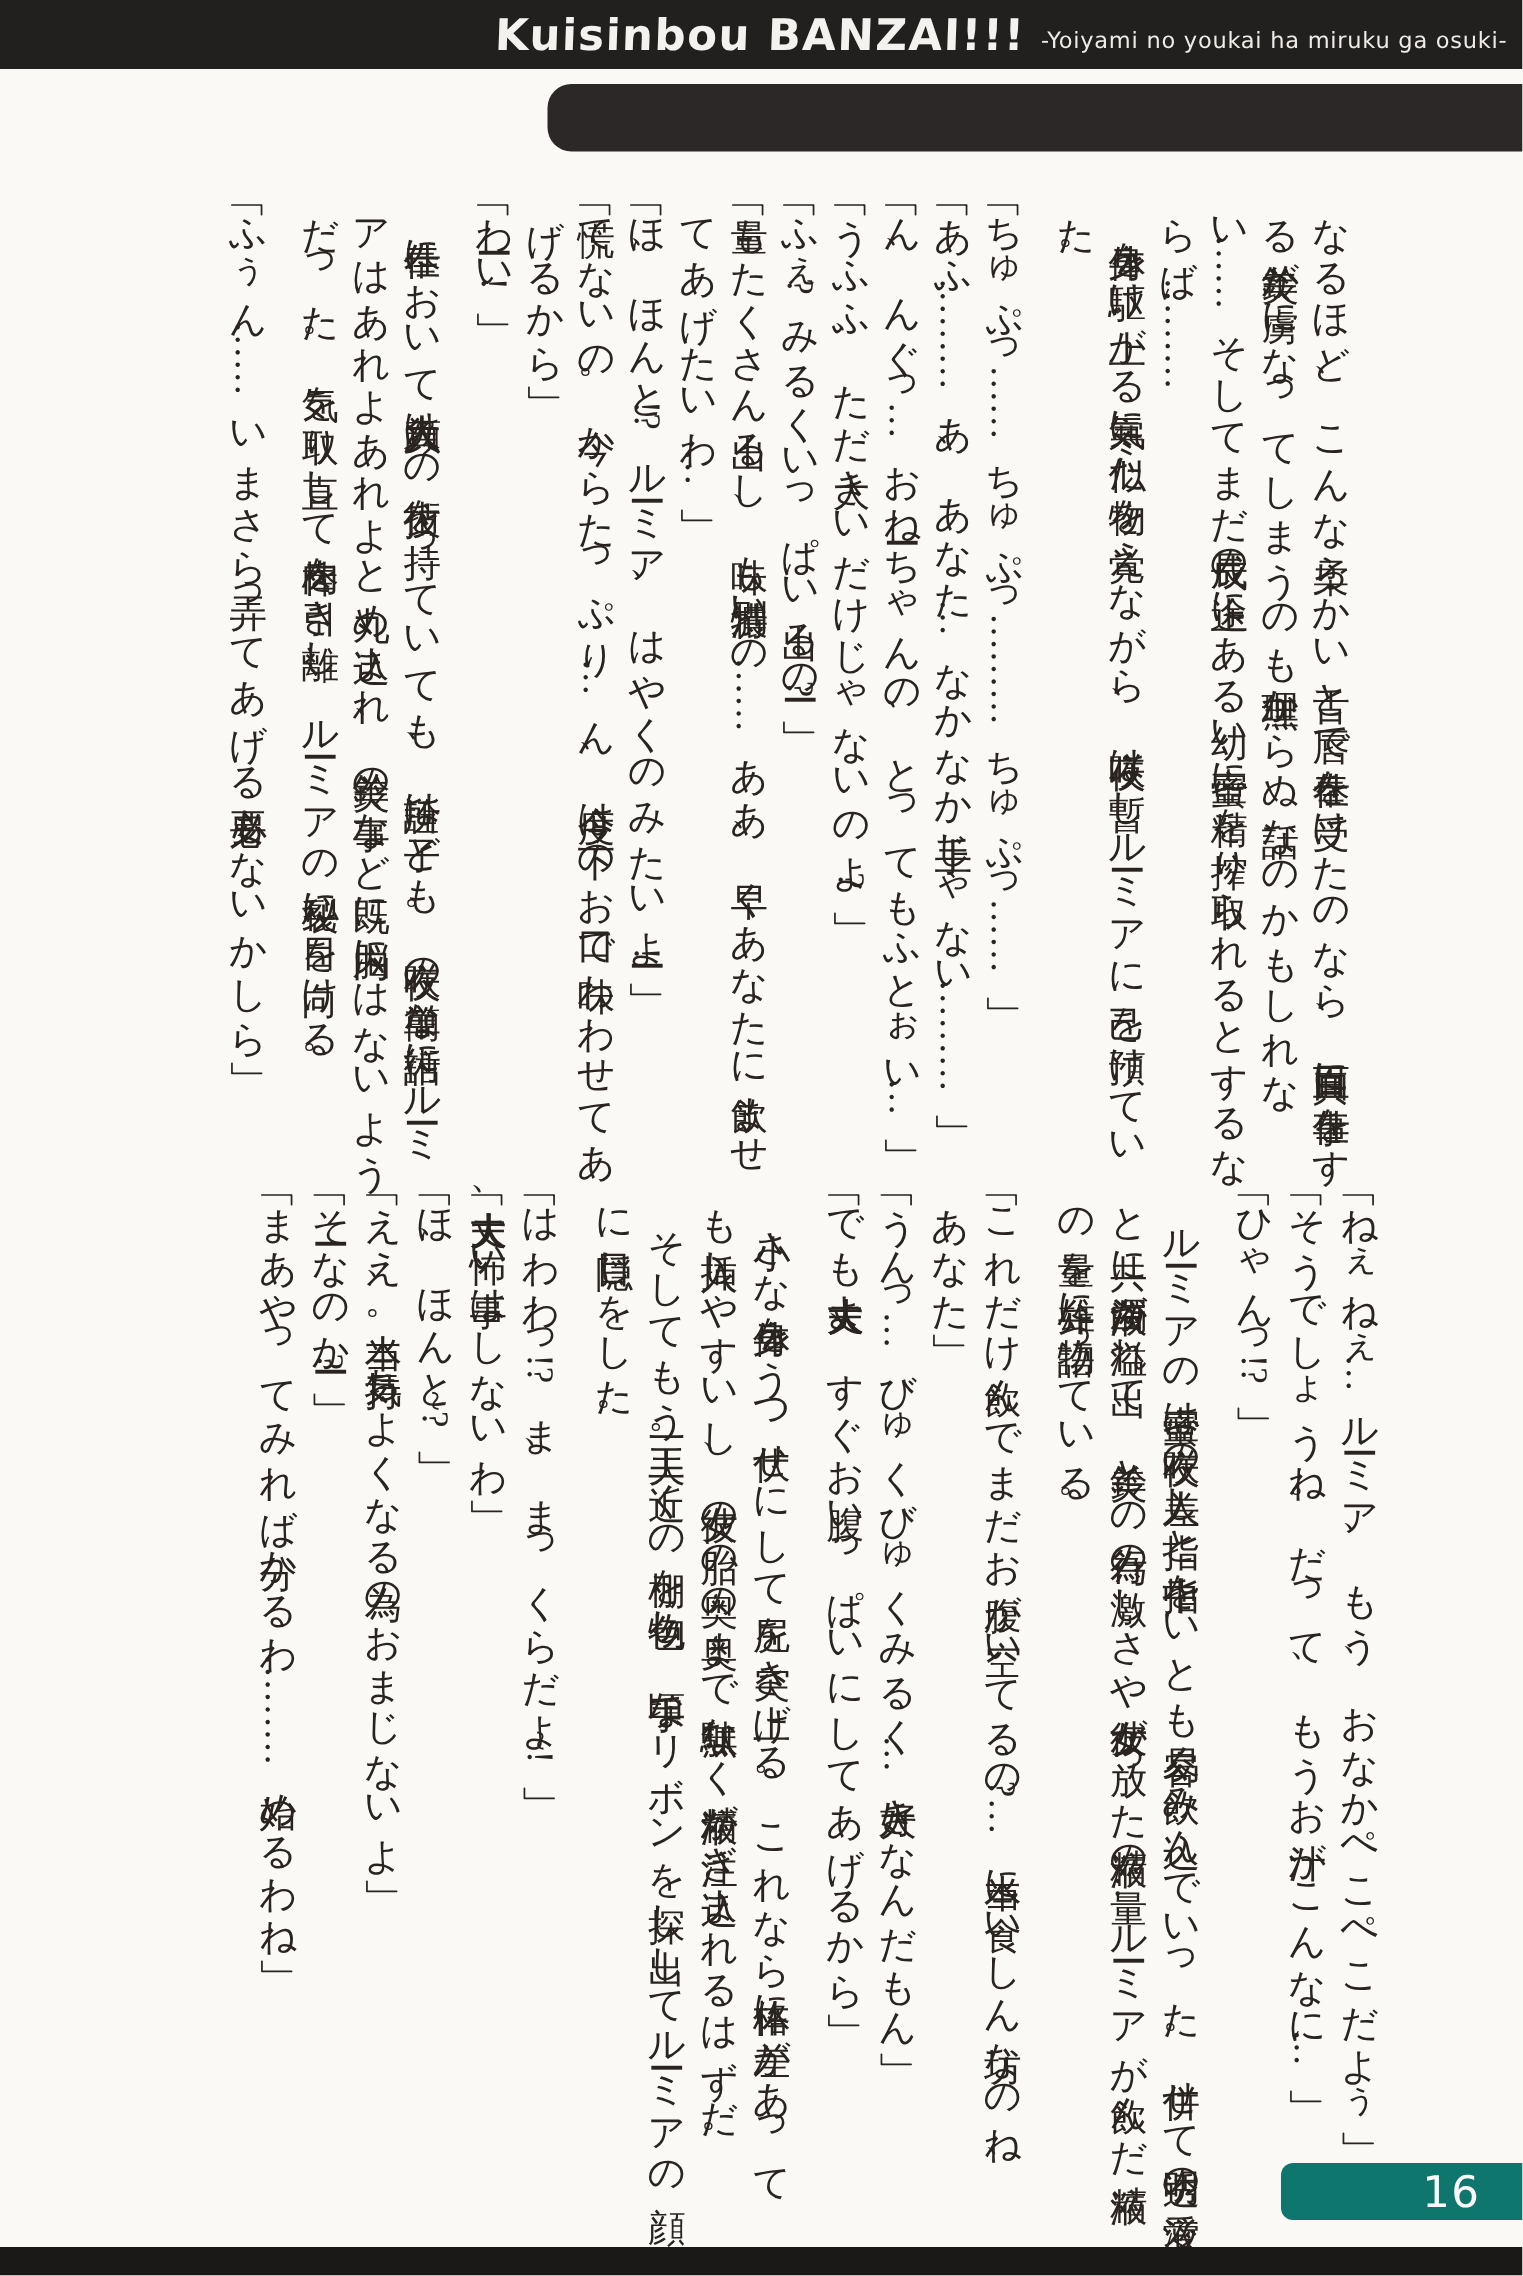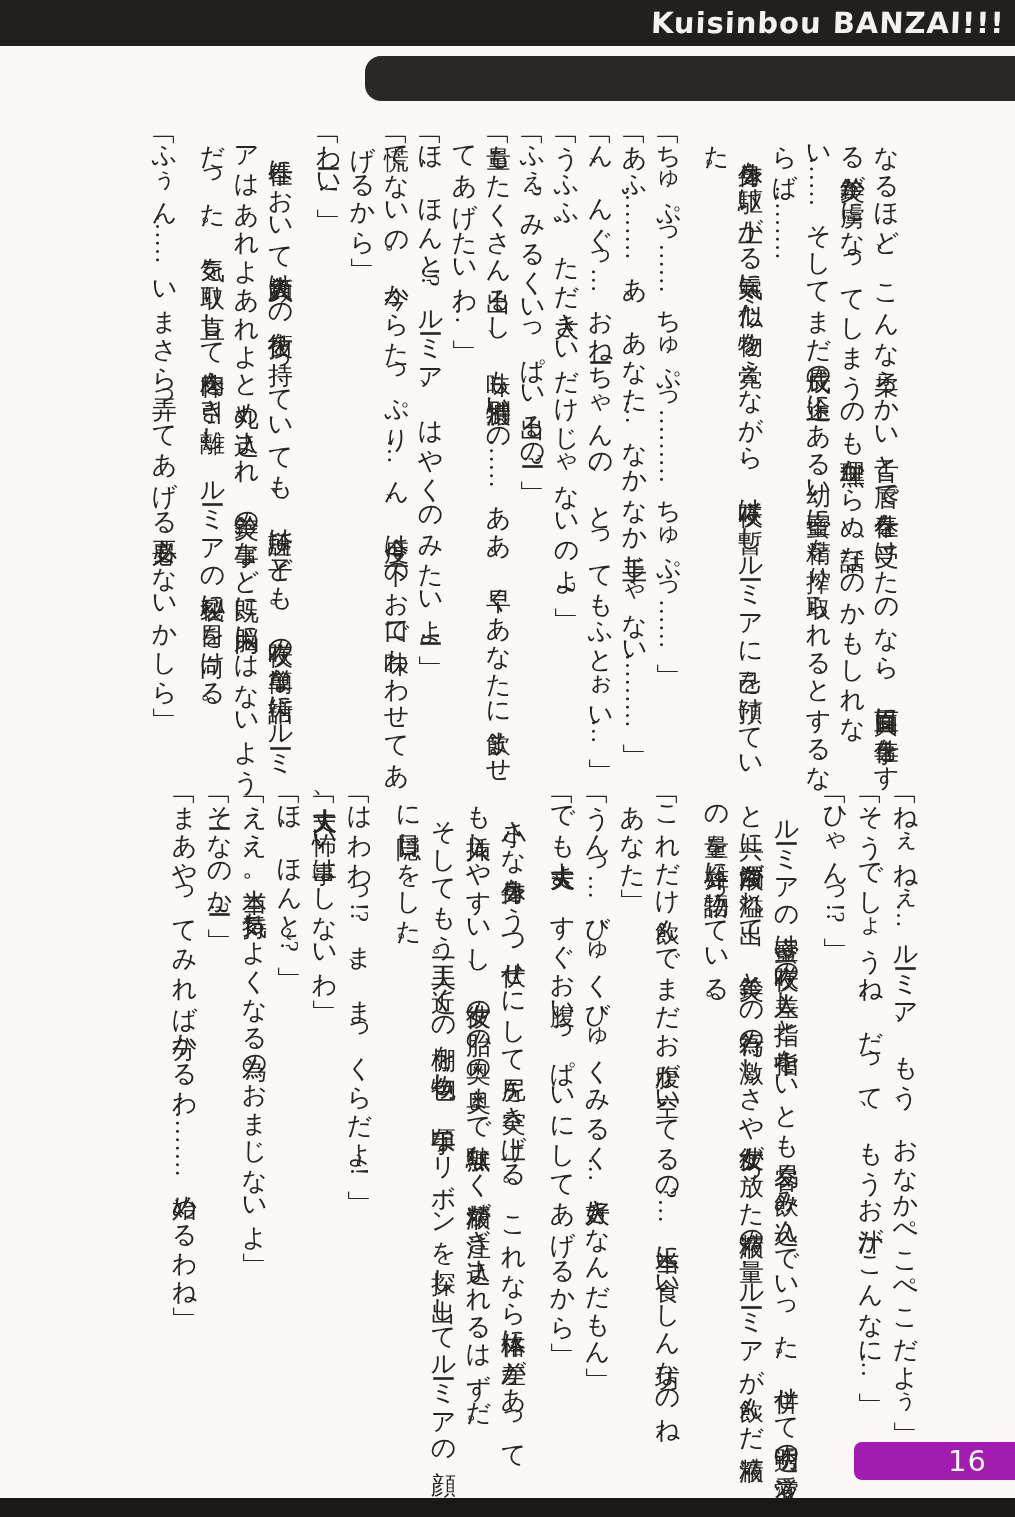--- a/index.html
+++ b/index.html
@@ -54,41 +54,42 @@
     line-height: 34px;
   }
   #bottom-text-block {
     top: 788px; right: 92px; height: 670px;
     line-height: 35px;
   }
 
   
   #page-number-badge {
     top: 1442px; left: 854px; width: 161px; height: 38px;
-    background: #a21caf;
+    background: #0f766e;
     border-radius: 8px 0 0 8px;
     display: flex; align-items: center;
     justify-content: flex-end; padding-right: 28px; box-sizing: border-box;
   }
   #page-number {
     color: #fbfaf8; font-family: "DejaVu Sans", sans-serif;
     font-size: 29px; letter-spacing: 1px;
   }
 
   
   #footer-bar {
     left: 0; bottom: 0; width: 1015px; height: 19px;
     background: #1b1818;
   }
 </style>
 </head>
 <body>
 
 <div id="header-bar" class="abs">
   <span id="header-title">Kuisinbou BANZAI!!!</span>
+  <span id="header-subtitle">-Yoiyami no youkai ha miruku ga osuki-</span>
 </div>
 
 <div id="divider-bar" class="abs"></div>
 
 <div id="top-text-block" class="abs vtext">
     <p>なるほど、こんな柔らかい舌と唇で奉仕を受けたのなら、真面目に仕事をする美鈴が虜になってしまうのも無理からぬ話なのかもしれない……そしてまだ成長の途上にある幼い蜜壺に精を搾り取られるとするならば………</p>
     <p class="indent">身体を駆け上がる寒気に似た物を覚えながら、咲夜は暫しルーミアに己を預けていた。</p>
     <p class="gap">「ちゅぷっ……ちゅぷっ………ちゅぷっ……」</p>
     <p>「あふ………あ、あなた…なかなか上手じゃない………」</p>
     <p>「ん、んぐっ…おねーちゃんの、とってもふとぉい…」</p>

